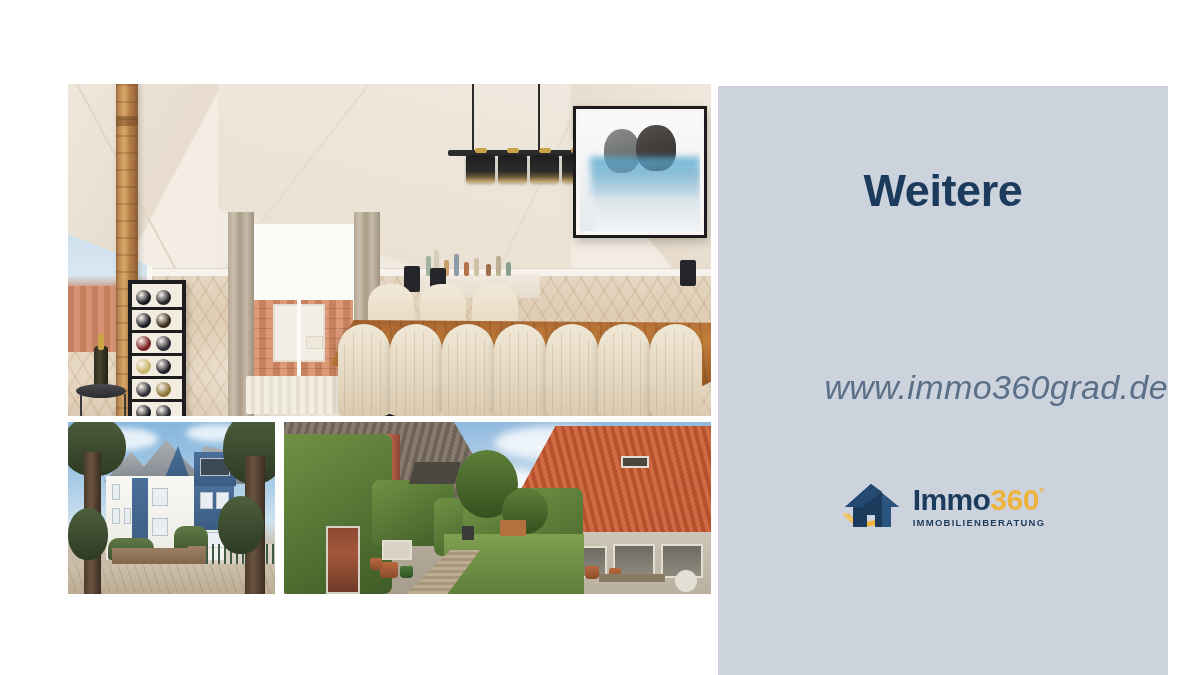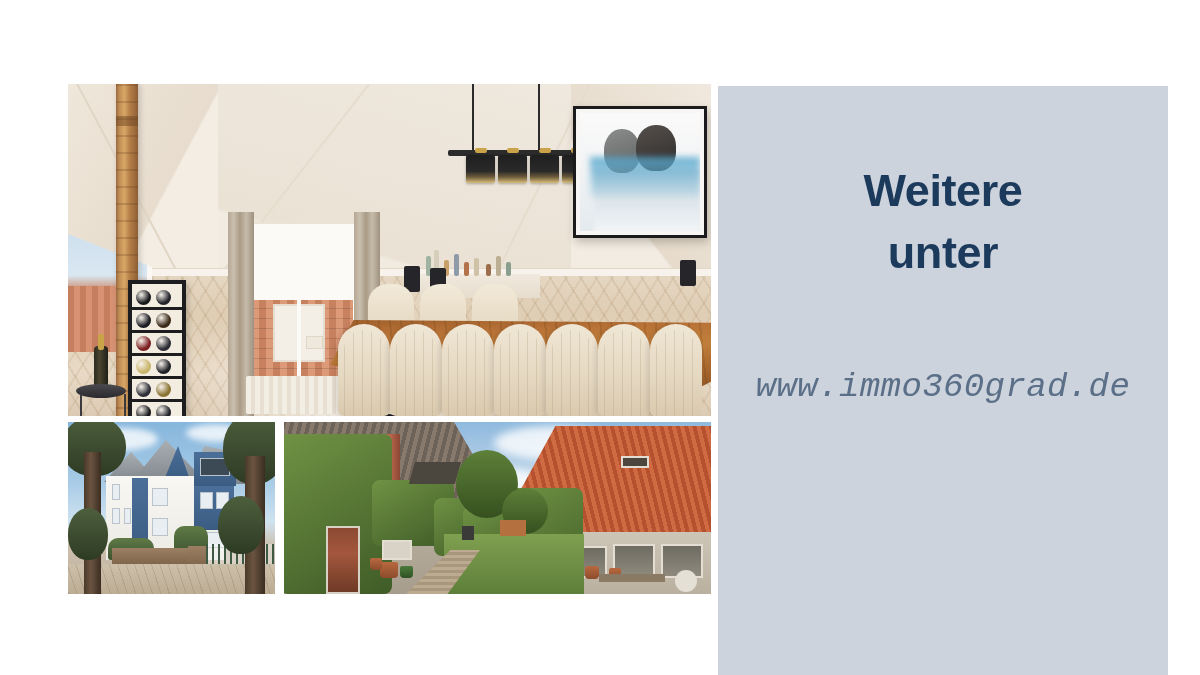--- a/index.html
+++ b/index.html
@@ -190,22 +190,22 @@
   .y-path2{position:absolute;background:repeating-linear-gradient(0deg,#bcab90 0 3px,#a8977c 3px 6px);}
   .y-grass{position:absolute;background:linear-gradient(180deg,#7fa04f,#5e7f3a);}
   .y-tree{position:absolute;border-radius:50%;background:linear-gradient(180deg,#5d8039,#36501f);filter:blur(.6px);}
   .y-pot{position:absolute;border-radius:2px 2px 4px 4px;background:linear-gradient(180deg,#b9693f,#8c4c2b);}
 
   
   .panel{position:absolute;left:718px;top:86px;width:450px;height:618px;background:#ccd3dc;}
   .headline{position:absolute;left:0;top:74px;width:100%;text-align:center;
      color:#1b3a5c;font-weight:bold;font-size:45px;line-height:62px;letter-spacing:-.4px;}
   .headline .ln{display:block;}
-  .url{position:absolute;left:0;top:282px;width:100%;text-align:center;
-     font-family:Liberation Mono, monospace;font-style:italic;font-size:34px;color:#5b7088;letter-spacing:.4px;}
+  .url{position:absolute;left:0;top:282px;width:100%;text-align:right;
+     font-family:Liberation Sans, sans-serif;font-style:italic;font-size:34px;color:#5b7088;letter-spacing:.4px;}
 
   .logo{position:absolute;left:0;top:394px;width:100%;display:flex;justify-content:center;align-items:center;gap:10px;}
   .logo-mark{position:relative;width:62px;height:52px;}
   .logo-words{position:relative;display:flex;flex-direction:column;align-items:flex-start;}
   .logo-top{display:flex;align-items:flex-start;line-height:1;}
   .logo-immo{color:#1b3a5c;font-size:30px;font-weight:bold;letter-spacing:-.6px;}
   .logo-360{color:#eeb33c;font-size:30px;font-weight:bold;letter-spacing:-.5px;}
   .logo-deg{color:#eeb33c;font-size:13px;font-weight:bold;margin-top:1px;}
   .logo-sub{color:#1b3a5c;font-size:9.5px;letter-spacing:1.25px;margin-top:2px;font-weight:bold;}
 </style>
@@ -418,20 +418,38 @@
         <div style="position:absolute;right:46px;top:152px;width:66px;height:8px;background:#8a7a63;"></div>
         <div style="position:absolute;right:14px;top:148px;width:22px;height:22px;background:#e4e0d6;border-radius:50%;"></div>
       </div>
     </div>
   </div>
 
   <div class="panel">
 
     <div class="headline">
       <span class="ln">Weitere</span>
-      <span class="ln">unter</span>
     </div>
 
     <div class="url">www.immo360grad.de</div>
 
+    <div class="logo">
+      <div class="logo-mark">
+        <svg width="62" height="52" viewBox="0 0 62 52" aria-hidden="true">
+          <path d="M4 36 C10 46, 26 50, 40 43 L37 39 C25 44, 13 41, 7 33 Z" fill="#eeb33c"></path>
+          <path d="M2 34 C6 41, 14 45, 22 44 L20 40 C13 40, 7 37, 4 32 Z" fill="#f3c86a"></path>
+          <path d="M30 4 L58 27 L50 27 L50 47 L34 47 L34 35 L26 35 L26 47 L12 47 L12 27 L4 27 Z" fill="#1b3a5c"></path>
+          <path d="M30 4 L58 27 L50 27 L50 47 L41 47 L41 12 Z" fill="#2b5480"></path>
+          <path d="M12 27 L4 27 L30 4 L41 12 L20 28 Z" fill="#244a72"></path>
+        </svg>
+      </div>
+      <div class="logo-words">
+        <div class="logo-top">
+          <span class="logo-immo">Immo</span>
+          <span class="logo-360">360</span>
+          <span class="logo-deg">°</span>
+        </div>
+        <div class="logo-sub">IMMOBILIENBERATUNG</div>
+      </div>
+    </div>
   </div>
 
 </div>
 
 </body></html>

